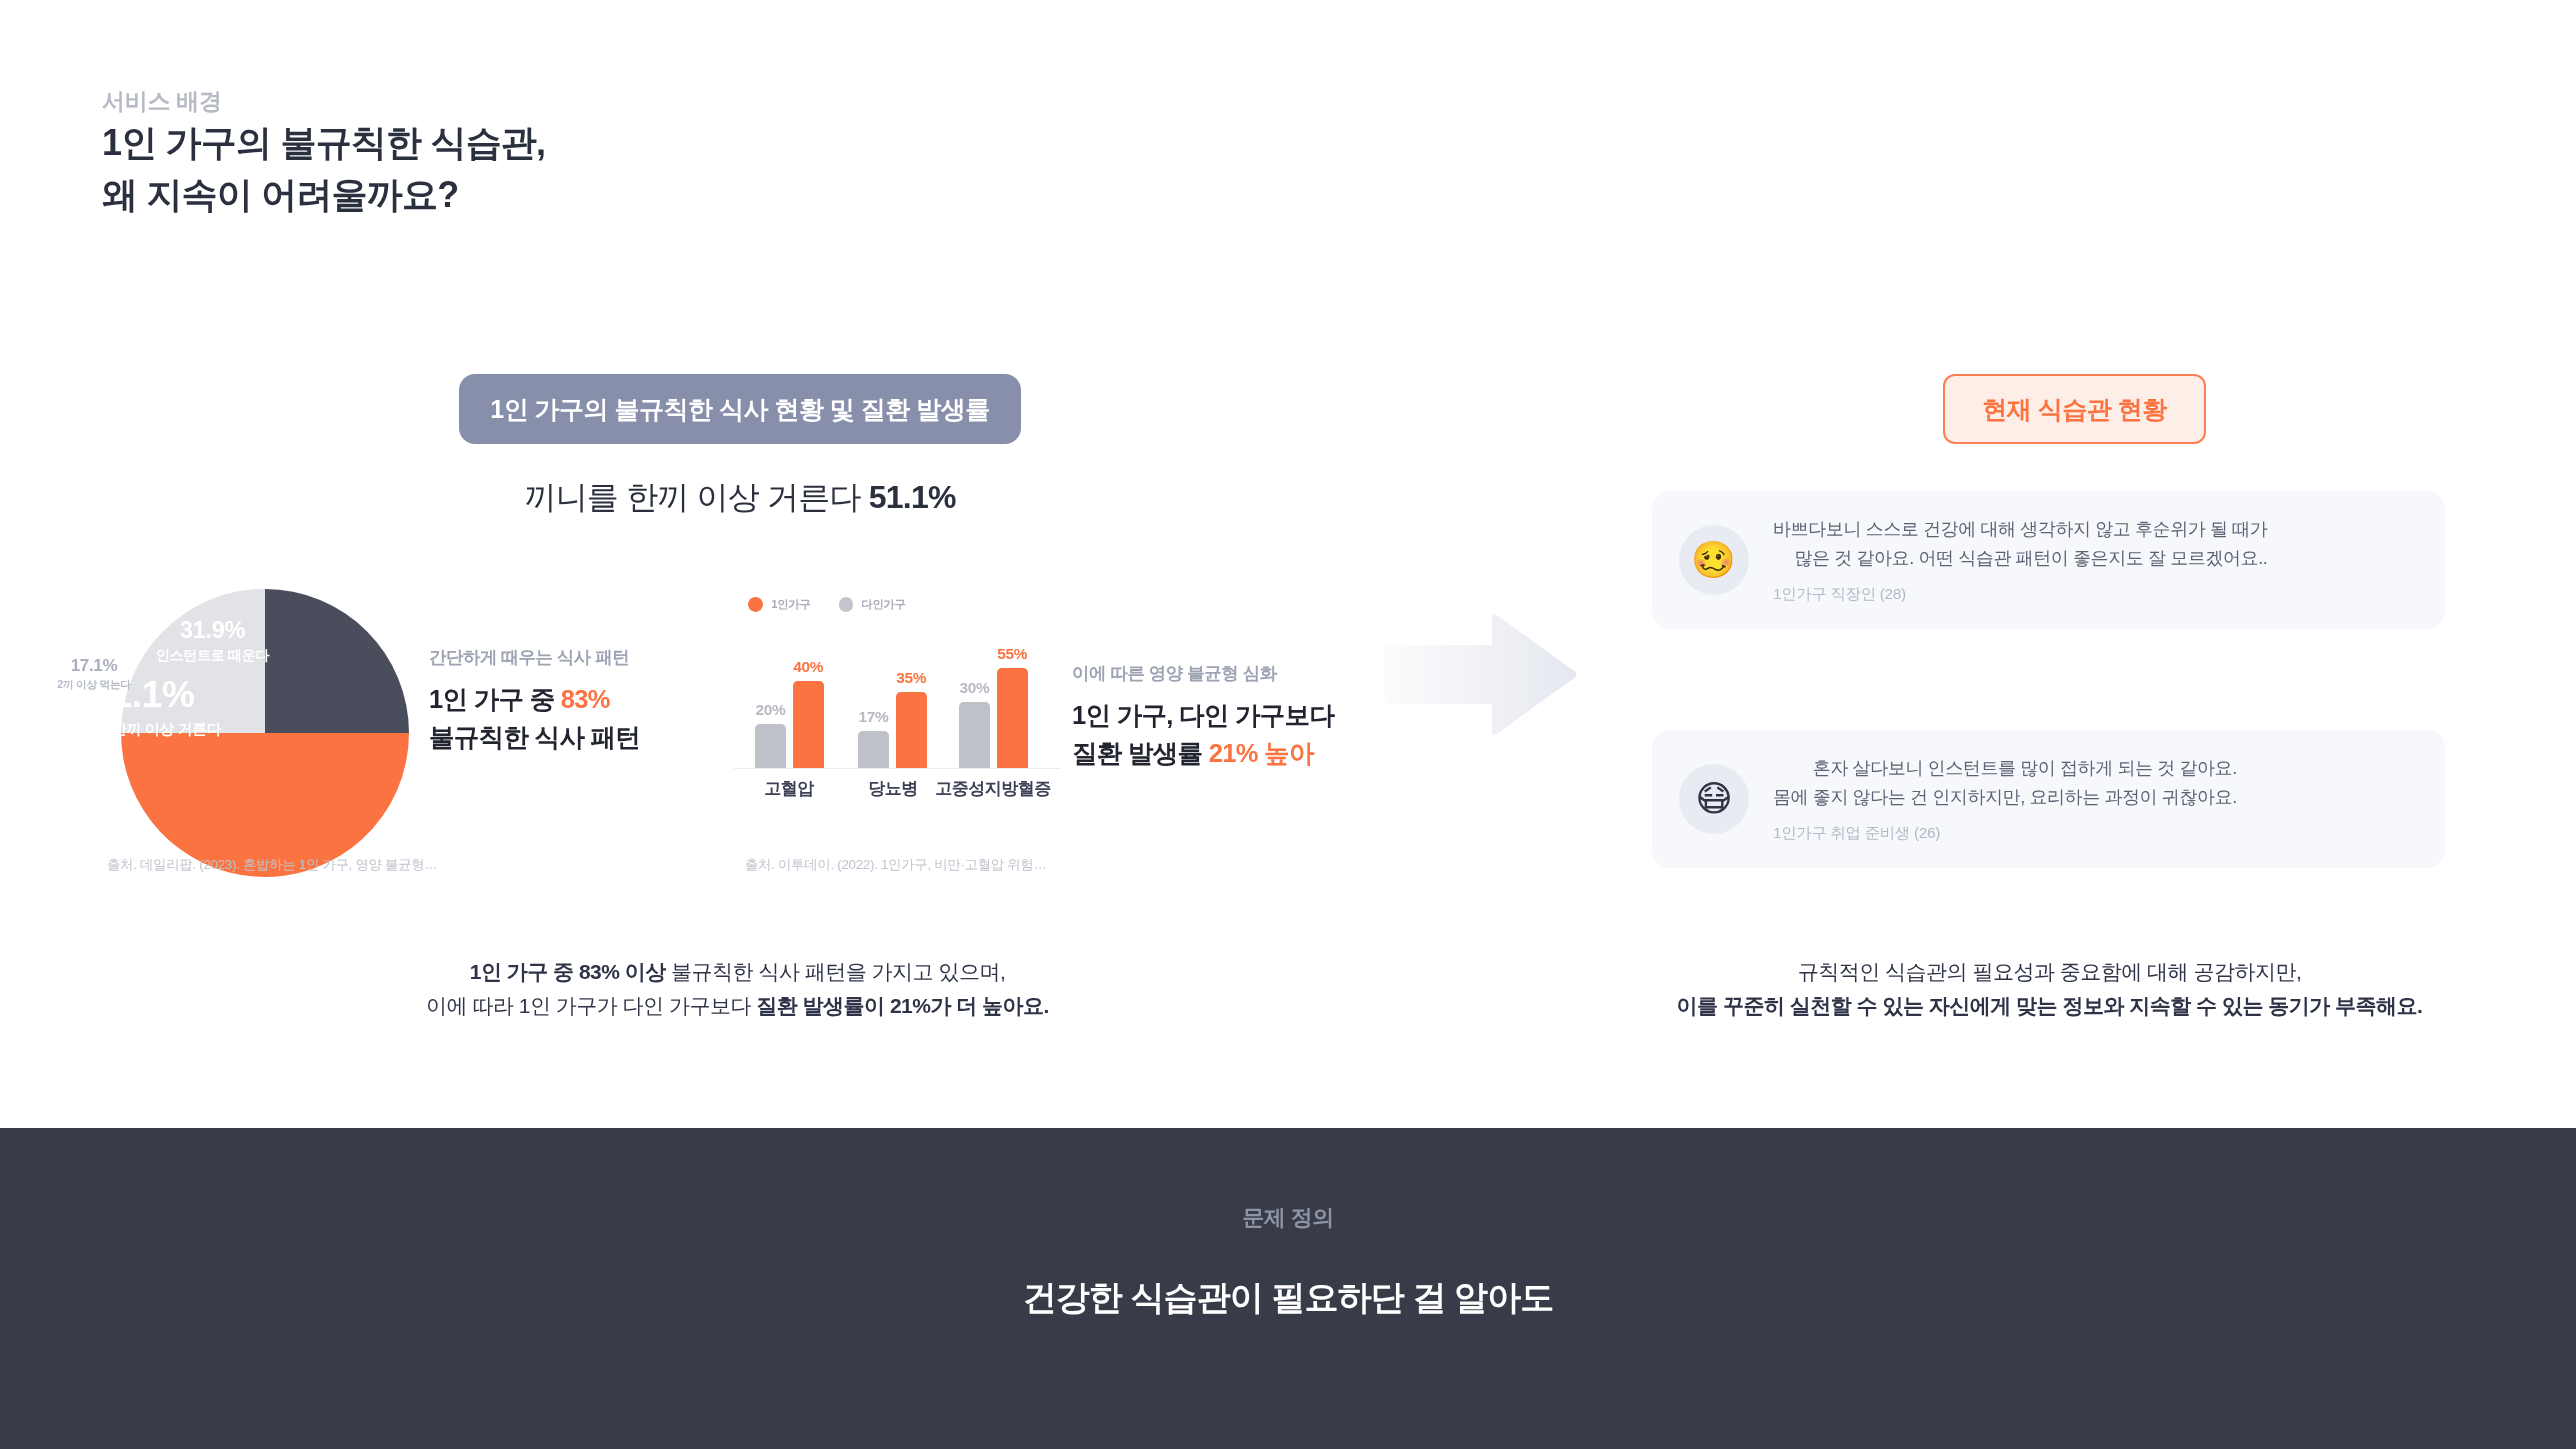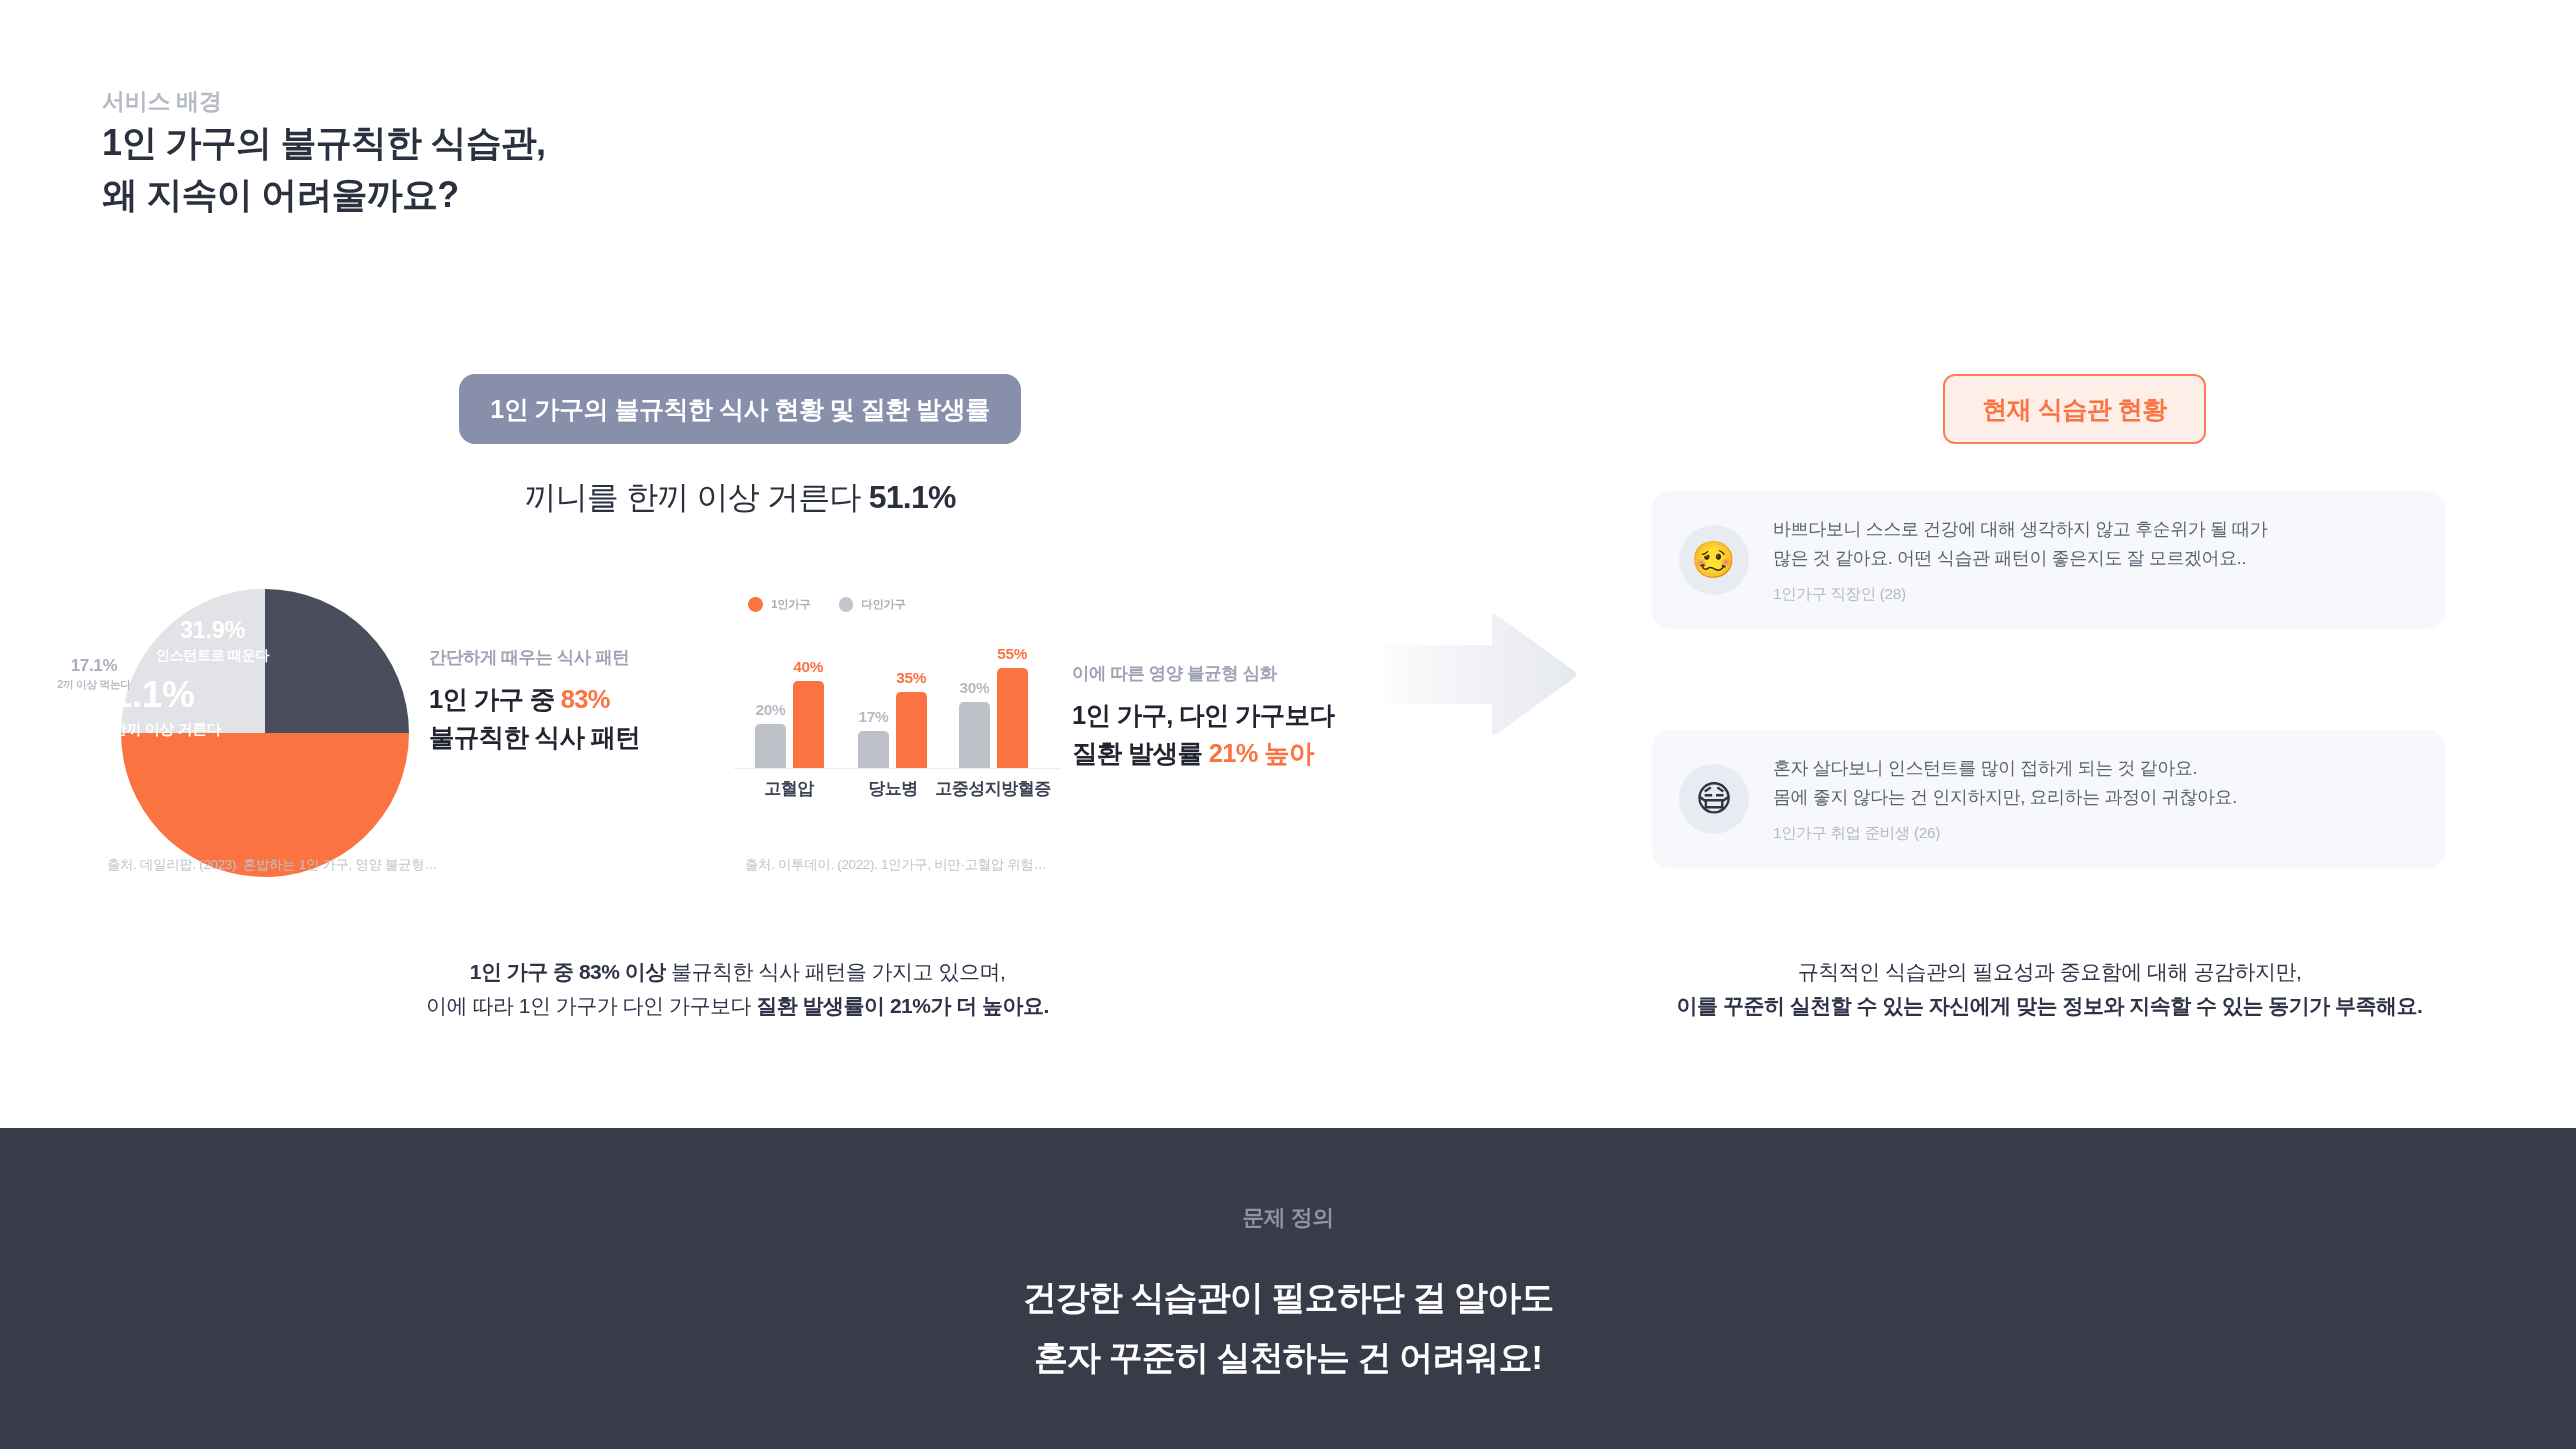--- a/index.html
+++ b/index.html
@@ -110,21 +110,21 @@
   }
   .card-1 { top:491px; }
   .card-2 { top:730px; }
   .avatar {
     width:70px; height:70px; border-radius:50%; background:#E9EBF2;
     display:flex; align-items:center; justify-content:center; flex:0 0 70px;
     font-size:36px; line-height:1;
     font-family:"DejaVu Sans",sans-serif;
   }
   .card-body { margin-left:24px; }
-  .quote { font-size:18px; line-height:1.58; color:#5C6274; font-weight:500; letter-spacing:-0.4px; }
+  .quote { font-size:18px; line-height:1.58; color:#5C6274; font-weight:500; letter-spacing:-0.4px;text-align:right; }
   .who { margin-top:12px; font-size:15.4px; color:#B3B8C6; font-weight:500; letter-spacing:-0.3px; }
 
   
   .summary { position:absolute; text-align:center; font-size:21px; line-height:1.62; color:#2E3347; letter-spacing:-0.5px; font-weight:500; }
   .summary b { font-weight:800; }
   .summary-left { left:362px; top:955px; width:751px; }
   .summary-right { left:1637px; top:955px; width:825px; }
 
   
   .footer {
@@ -297,15 +297,14 @@
 </div>
 
 <div class="summary summary-right">
   <div>규칙적인 식습관의 필요성과 중요함에 대해 공감하지만,</div>
   <div><b>이를 꾸준히 실천할 수 있는 자신에게 맞는 정보와 지속할 수 있는 동기가 부족해요.</b></div>
 </div>
 
 <div class="footer">
   <div class="footer-eyebrow">문제 정의</div>
   <div class="footer-line">건강한 식습관이 필요하단 걸 알아도</div>
-  <div class="footer-line second">혼자 꾸준히 실천하는 건 어려워요!</div>
 </div>
 
 
 </body></html>

